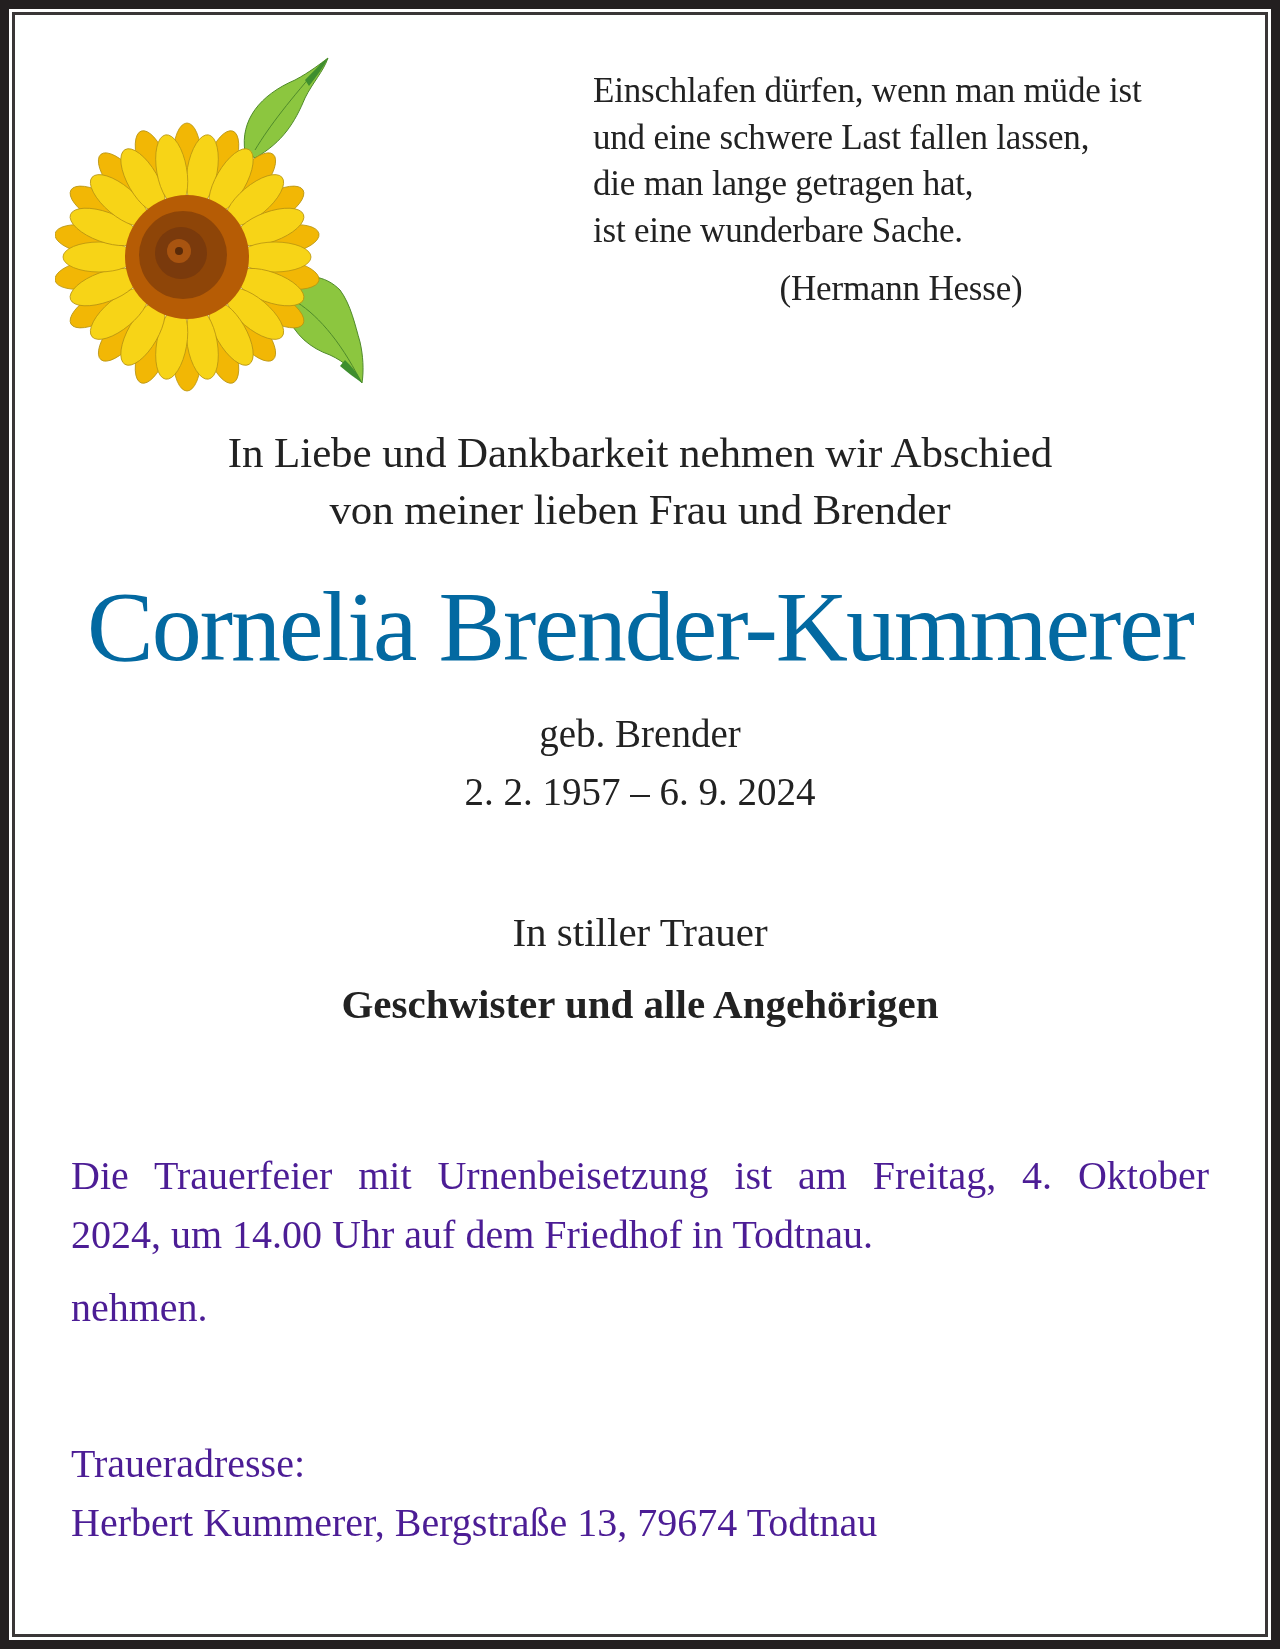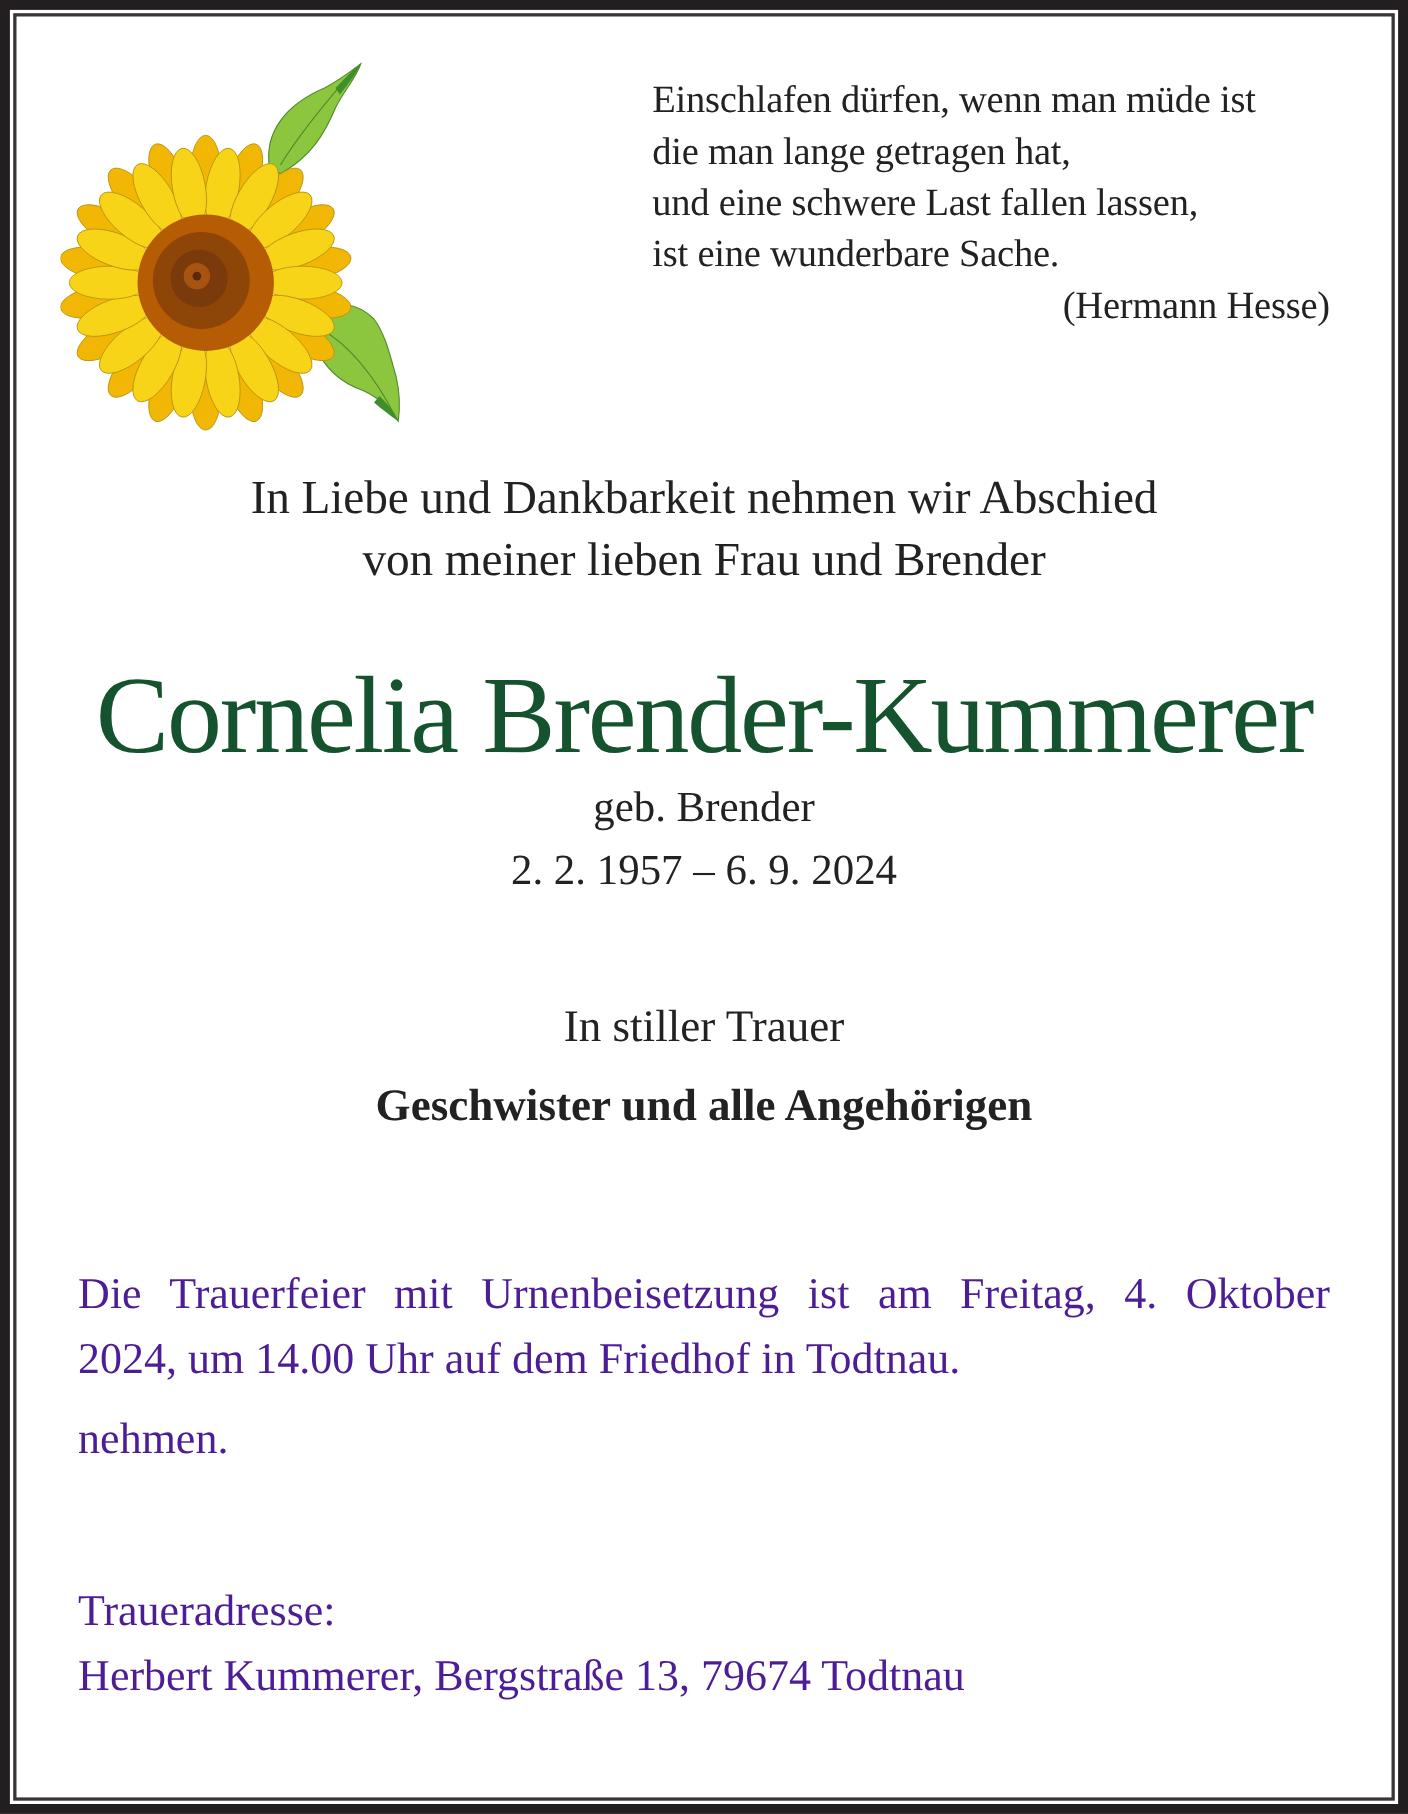--- a/index.html
+++ b/index.html
@@ -6,24 +6,24 @@
   body { width: 1280px; height: 1649px; position: relative; overflow: hidden;
          font-family: "Liberation Serif", "DejaVu Serif", serif; color: #222222; }
   .frame-outer { position: absolute; left: 0; top: 0; width: 1280px; height: 1649px;
                  box-sizing: border-box; border: 9px solid #231f20; background: #fff; }
   .frame-inner { position: absolute; left: 12px; top: 12px; right: 12px; bottom: 12px;
                  box-sizing: border-box; border: 3px solid #3a3637; }
   .sunflower { position: absolute; left: 55px; top: 50px; width: 330px; height: 345px; }
   .quote { position: absolute; left: 593px; top: 68px; width: 620px;
            font-size: 35px; line-height: 46.5px; color: #222; letter-spacing: -0.2px; }
   .quote .line { display: block; white-space: nowrap; }
-  .quote .author { display: block; text-align: right; margin-top: 1px; padding-right: 4px; }
+  .quote .author { display: block; text-align: center; margin-top: 12px; padding-right: 4px; }
   .centered { position: absolute; left: 40px; right: 40px; text-align: center; white-space: nowrap; }
   .intro { top: 424px; font-size: 43px; line-height: 57px; letter-spacing: -0.1px; }
-  .name { top: 591px; font-size: 100px; line-height: 120px; letter-spacing: -2px; color: #14532d; }
+  .name { top: 567px; font-size: 100px; line-height: 120px; letter-spacing: -2px; color: #0369a1; }
   .born { top: 705px; font-size: 39px; line-height: 58px; }
   .trauer { top: 907px; font-size: 41px; line-height: 50px; }
   .mourners { top: 976px; font-size: 41px; line-height: 56px; font-weight: bold; }
   .body-block { position: absolute; left: 71px; width: 1138px; font-size: 40px;
                 line-height: 59px; text-align: justify; color: #4c1d95; }
   .p1 { top: 1146px; }
   .p2 { top: 1278px; }
   .addr { top: 1434px; text-align: left; }
   .line-block { display: block; }
   .justify-last { text-align-last: justify; }
@@ -89,22 +89,22 @@
     <circle cx="0" cy="0" r="62" fill="#B65C05"></circle>
     <circle cx="-4" cy="-2" r="44" fill="#8E4508"></circle>
     <circle cx="-6" cy="-4" r="26" fill="#7A3A0C"></circle>
     <circle cx="-8" cy="-6" r="12" fill="#A85410"></circle>
     <circle cx="-8" cy="-6" r="4" fill="#5A2A08"></circle>
   </g>
 </svg>
 
 <div class="quote">
   <span class="line">Einschlafen dürfen, wenn man müde ist</span>
+  <span class="line">und eine schwere Last fallen lassen,</span>
   <span class="line">die man lange getragen hat,</span>
-  <span class="line">und eine schwere Last fallen lassen,</span>
   <span class="line">ist eine wunderbare Sache.</span>
   <span class="author">(Hermann Hesse)</span>
 </div>
 
 <div class="centered intro">
   <span class="line-block">In Liebe und Dankbarkeit nehmen wir Abschied</span>
   <span class="line-block">von meiner lieben Frau und Brender</span>
 </div>
 
 <div class="centered name">Cornelia Brender-Kummerer</div>

